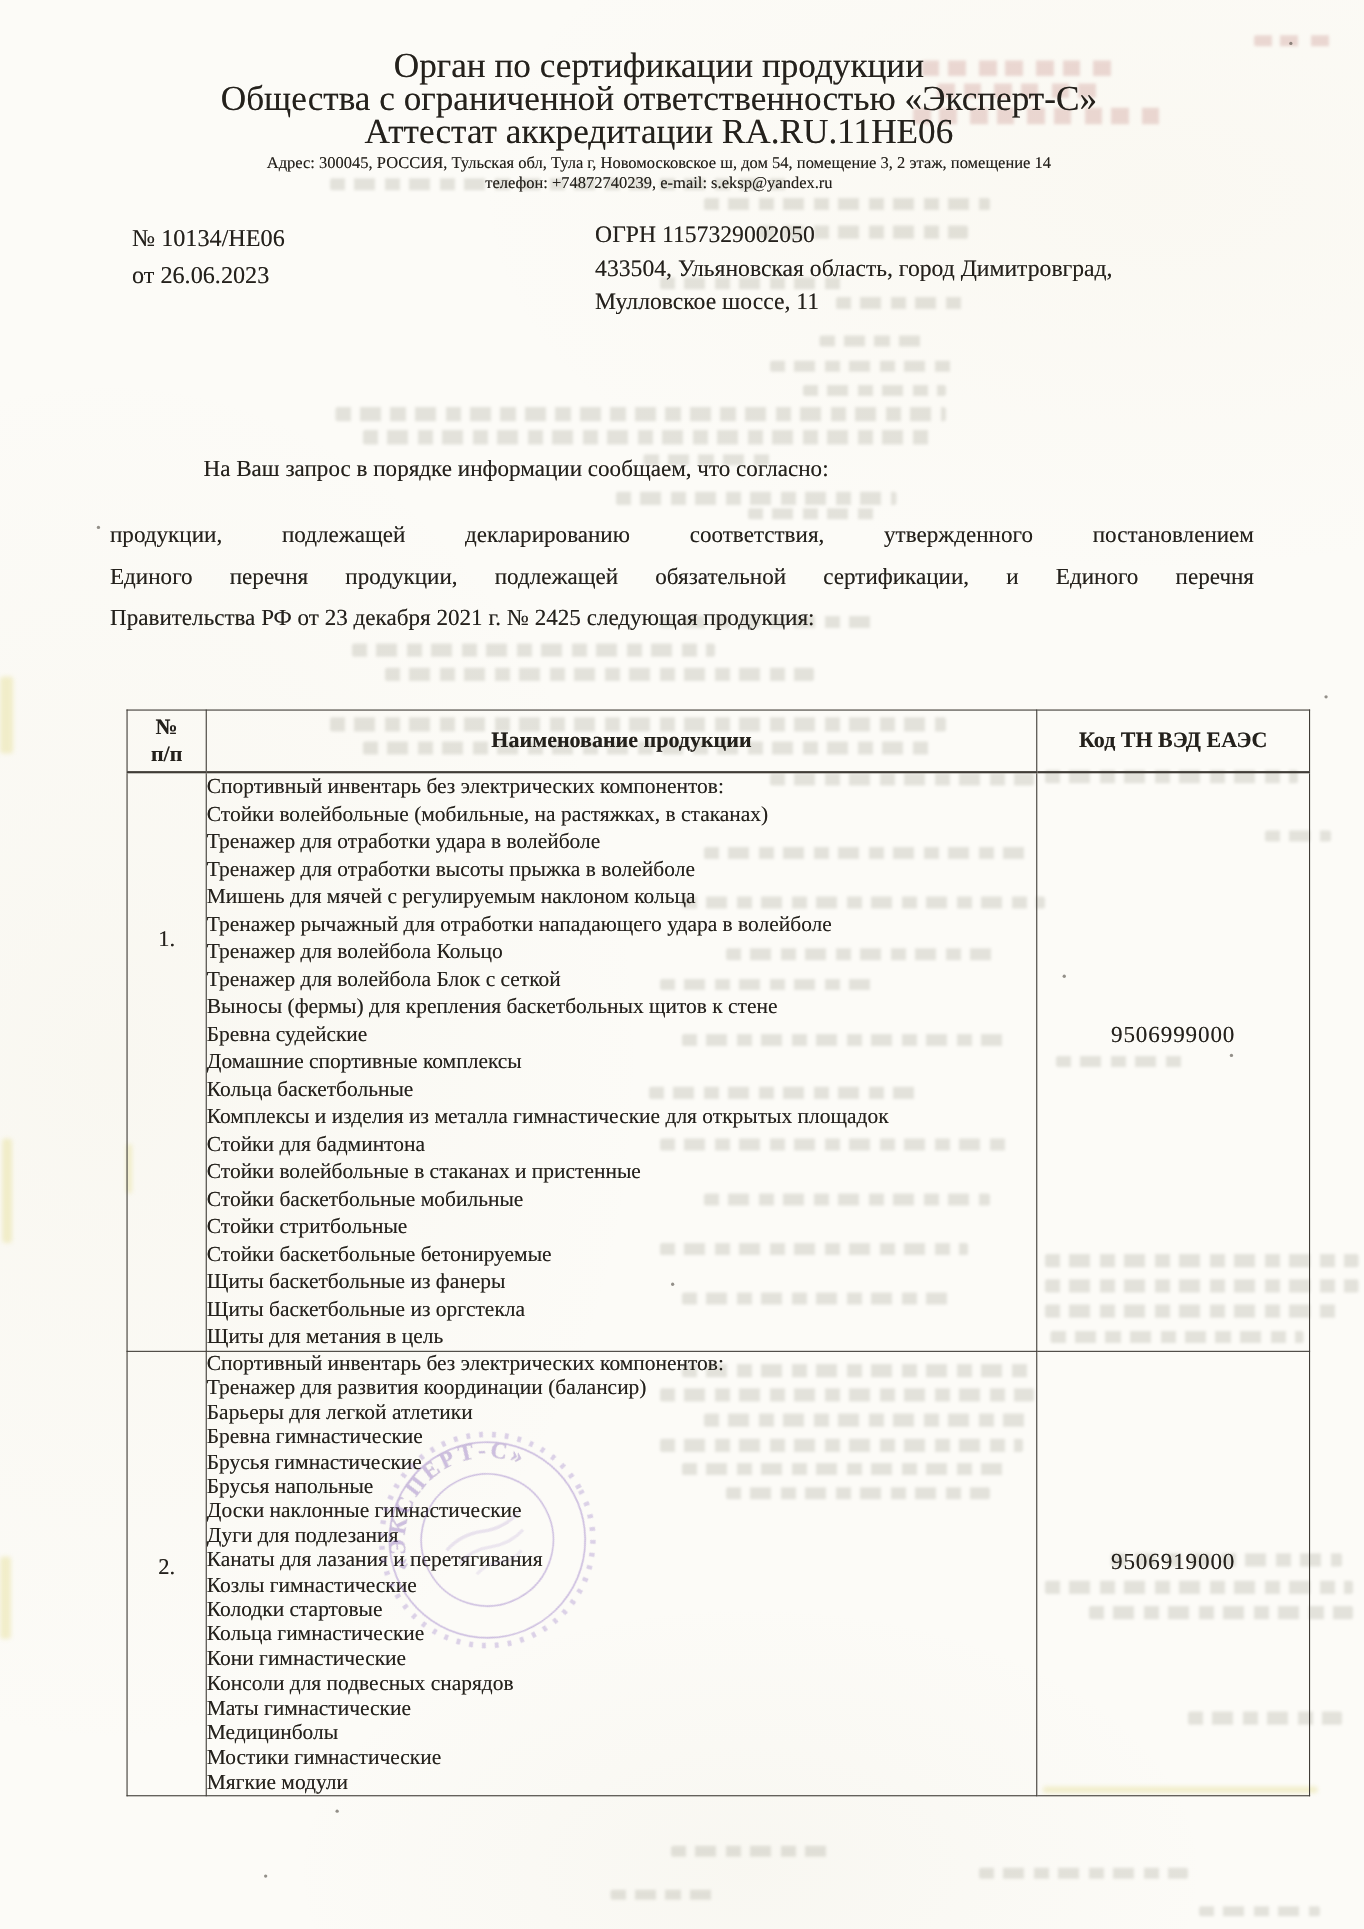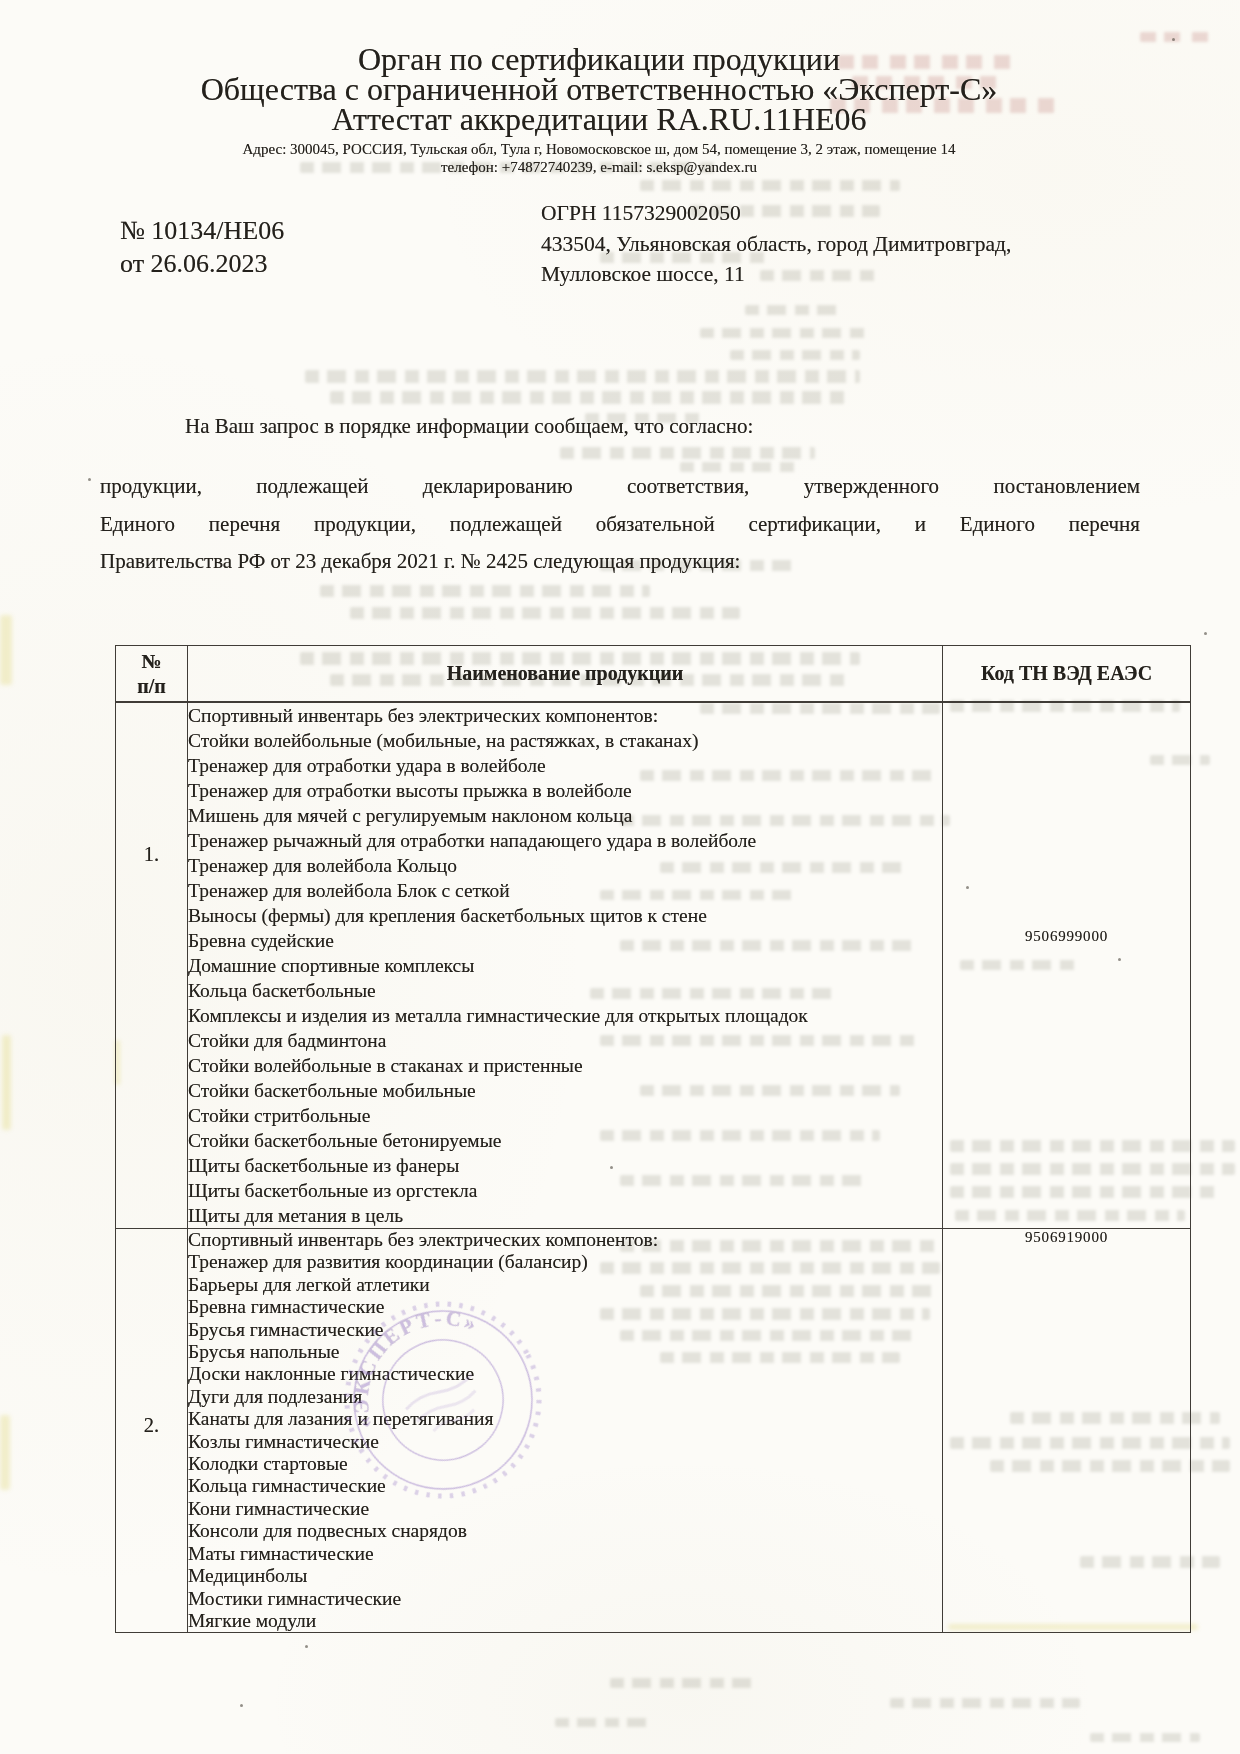--- a/index.html
+++ b/index.html
@@ -13,21 +13,21 @@
     font-family:"Liberation Serif","DejaVu Serif",serif;
     color:#24211c;
     text-shadow:0 0 .5px rgba(40,35,30,.5);
   }
   
   .letterhead{position:absolute;left:24px;top:44px;width:1150px;text-align:center;}
   .lh-big{font-size:32px;line-height:30px;}
   .lh-small{font-size:15px;line-height:18px;}
   .lh-small.first{margin-top:6px;}
   
-  .refblock{position:absolute;left:120px;top:200px;font-size:26px;line-height:33px;margin-top:14px;}
+  .refblock{position:absolute;left:120px;top:200px;font-size:22px;line-height:33px;}
   .addressee{position:absolute;left:541px;top:198px;font-size:21.5px;line-height:30.5px;}
   
   .intro{position:absolute;left:185px;top:414px;font-size:21px;}
   .para{position:absolute;left:100px;top:468px;width:1040px;font-size:21px;line-height:37.5px;}
   .jline{text-align:justify;text-align-last:justify;}
   
   .products{position:absolute;left:115px;top:645px;width:1075px;border-collapse:collapse;table-layout:fixed;}
   .products col.c1{width:72px;}
   .products col.c2{width:755px;}
   .products col.c3{width:248px;}
@@ -36,23 +36,23 @@
   .hdr-num div{line-height:25px;}
   tr.r1{height:526px;}
   tr.r2{height:402px;}
   .itemcell{padding:3px 8px 0 10px;margin-left:30px;}
   .items{font-size:19.5px;}
   .r1 .items .item-line{line-height:25px;}
   .r2 .items .item-line{line-height:22.4px;}
   .numcell{text-align:center;font-size:20.5px;}
   .r1 .numcell{padding-top:140px;}
   .r2 .numcell{padding-top:185px;}
-  .codecell{text-align:center;font-size:15px;letter-spacing:.8px;}
+  .codecell{text-align:center;font-size:21px;letter-spacing:.8px;}
   .r1 .codecell{padding-top:225px;}
-  .r2 .codecell{font-family:Liberation Serif, serif;}
+  .r2 .codecell{padding-top:178px;font-family:Liberation Serif, serif;}
   
   .stamp{position:absolute;left:338px;top:1295px;width:210px;height:210px;
          transform:rotate(-28deg);opacity:.42;filter:blur(.5px);pointer-events:none;}
   
   .ghost{position:absolute;filter:blur(1.6px);opacity:.17;border-radius:2px;
     background:repeating-linear-gradient(90deg,#6b6a55 0 14px,transparent 14px 22px,#6b6a55 22px 41px,transparent 41px 50px);}
   .ghost.red{opacity:.22;
     background:repeating-linear-gradient(90deg,#b0605a 0 16px,transparent 16px 24px,#b0605a 24px 40px,transparent 40px 52px);}
   .streak{position:absolute;filter:blur(2px);opacity:.45;background:#e6df96;border-radius:3px;}
   .speck{position:absolute;width:3px;height:3px;border-radius:50%;background:#4d483f;opacity:.6;}

